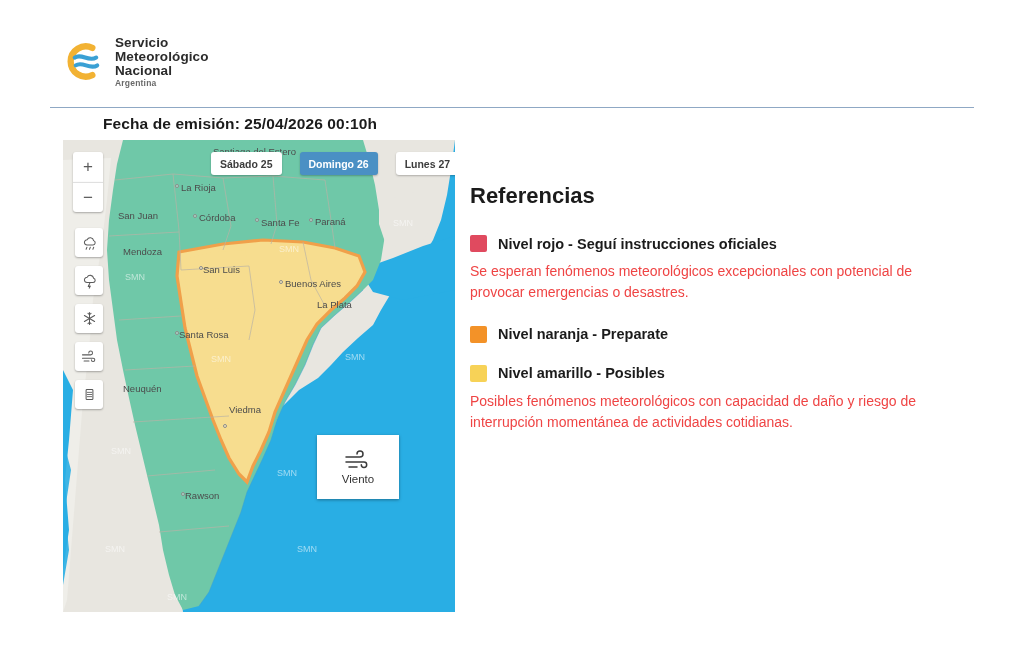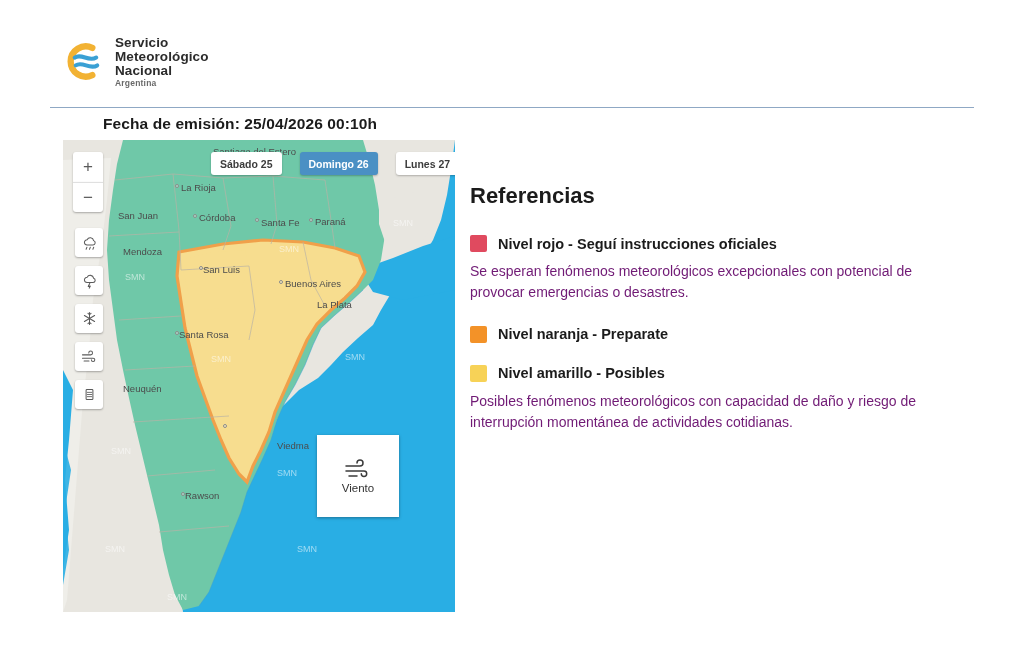--- a/index.html
+++ b/index.html
@@ -145,21 +145,21 @@
     background: #4a90c4;
     color: #ffffff;
   }
 
   
   .wind-box {
     position: absolute;
     left: 254px;
     top: 295px;
     width: 82px;
-    height: 82px;
+    height: 64px;
     background: #ffffff;
     box-shadow: 0 1px 3px rgba(0,0,0,0.35);
     display: flex;
     flex-direction: column;
     align-items: center;
     justify-content: center;
     gap: 0;
   }
   .wind-box .label {
     font-size: 11.5px;
@@ -192,21 +192,21 @@
     border-radius: 2px;
     flex: 0 0 auto;
   }
   .ref-title {
     font-size: 14.5px;
     font-weight: bold;
     color: #1b1b1b;
   }
   .ref-desc {
     font-size: 14px;
-    color: #701a75;
+    color: #ef4444;
     line-height: 1.52;
     max-width: 500px;
   }
 </style>
 </head>
 <body>
 
 <div id="page">
 
   <div class="logo-block">
@@ -300,21 +300,21 @@
     <div class="city" style="left:55px;  top:70px;">San Juan</div>
     <div class="city" style="left:136px; top:72px;">Córdoba</div>
     <div class="city" style="left:198px; top:77px;">Santa Fe</div>
     <div class="city" style="left:252px; top:76px;">Paraná</div>
     <div class="city" style="left:60px;  top:106px;">Mendoza</div>
     <div class="city" style="left:140px; top:124px;">San Luis</div>
     <div class="city" style="left:222px; top:138px;">Buenos Aires</div>
     <div class="city" style="left:254px; top:159px;">La Plata</div>
     <div class="city" style="left:116px; top:189px;">Santa Rosa</div>
     <div class="city" style="left:60px;  top:243px;">Neuquén</div>
-    <div class="city" style="left:166px; top:300px;margin-left:48px;">Viedma</div>
+    <div class="city" style="left:166px; top:264px;">Viedma</div>
     <div class="city" style="left:122px; top:350px;">Rawson</div>
 
     <div class="city-dot" style="left:112px; top:44px;"></div>
     <div class="city-dot" style="left:130px; top:74px;"></div>
     <div class="city-dot" style="left:192px; top:78px;"></div>
     <div class="city-dot" style="left:246px; top:78px;"></div>
     <div class="city-dot" style="left:136px; top:126px;"></div>
     <div class="city-dot" style="left:216px; top:140px;"></div>
     <div class="city-dot" style="left:112px; top:191px;"></div>
     <div class="city-dot" style="left:160px; top:284px;"></div>

